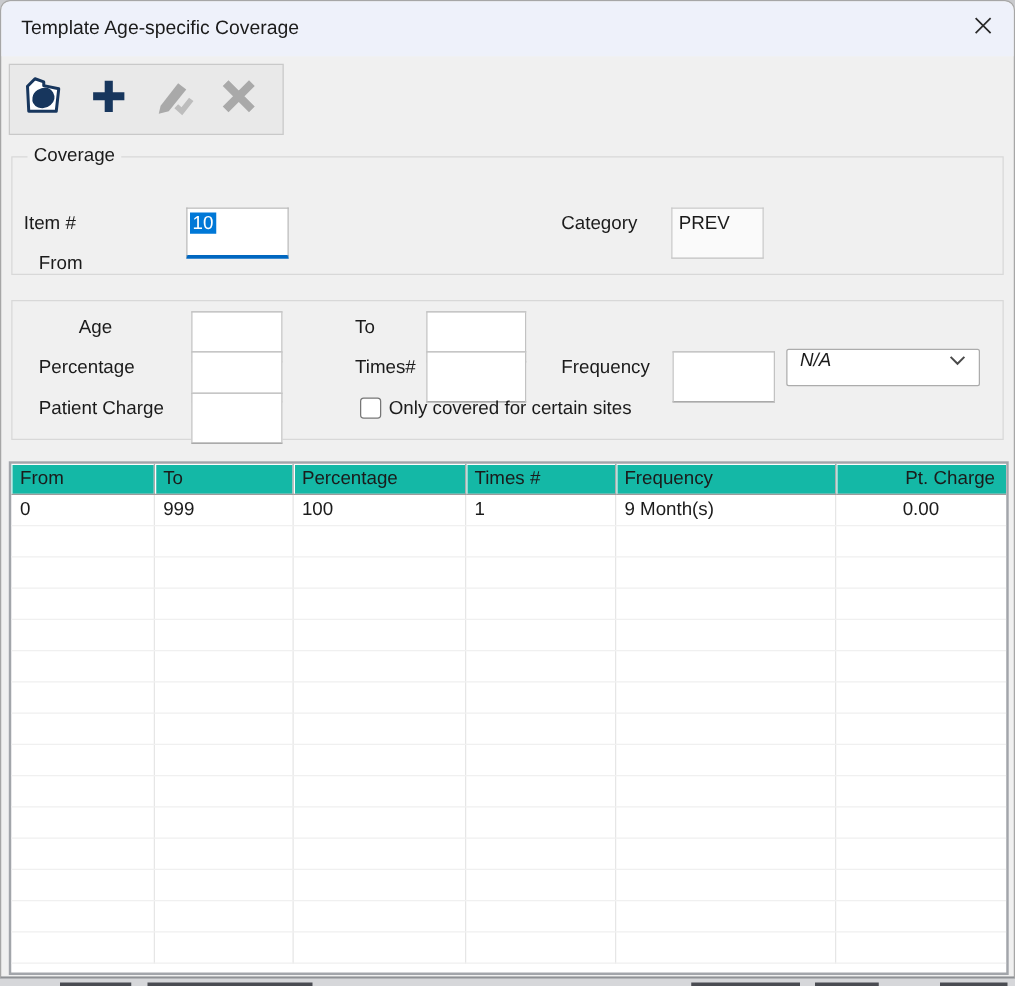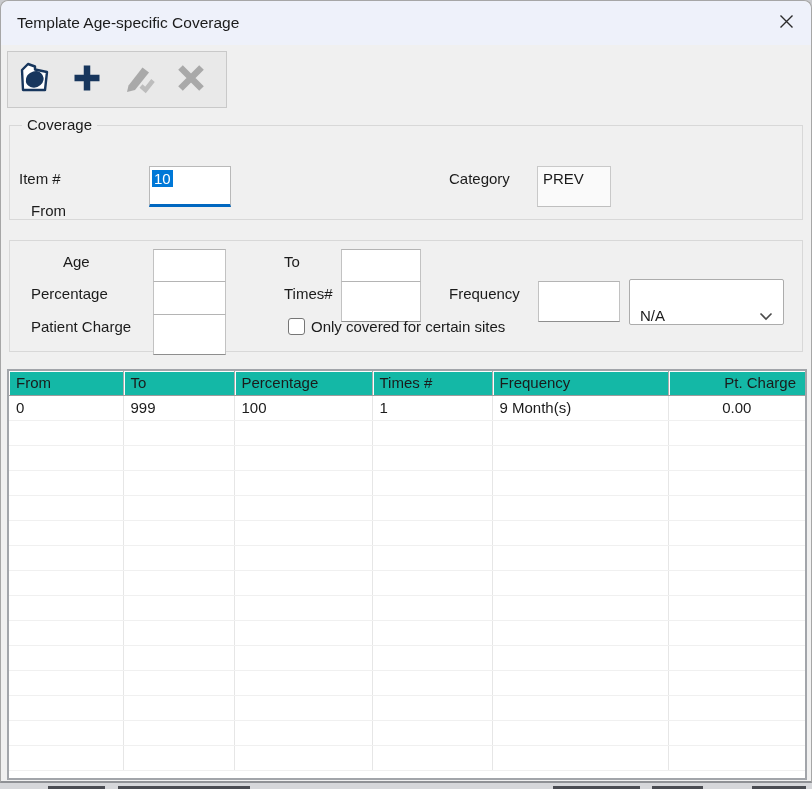--- a/index.html
+++ b/index.html
@@ -29,23 +29,23 @@
   .group-label { position:absolute; top:-10px; left:12px; background:#F0F0F0; padding:0 5px; font-size:15px; }
 
   .flabel { position:absolute; font-size:15px; line-height:26px; white-space:nowrap; }
   .tbox { position:absolute; height:41px; background:#FFFFFF;
           border:1px solid #C2C2C2; border-top-color:#B4B4B4; border-bottom-color:#8E8E8E;
           font-size:15px; line-height:24px; padding:0 5px; white-space:nowrap; overflow:hidden; }
   .tbox-focus { border:1px solid #B9B9B9; border-bottom:3px solid #0067C0; padding:0 2px; }
   .sel-text { background:#0078D7; color:#FFFFFF; padding:0 2px; }
   .readonly-box { background:#FAFAFA; border:1px solid #C9C9C9; border-bottom-color:#BFBFBF; }
 
-  .combo { position:absolute; left:628px; top:278px; width:155px; height:46px; background:#FFFFFF;
-           border:1px solid #ACACAC; border-radius:2px; display:flex; align-items:flex-end;
-           justify-content:space-between; padding:0 10px; font-size:15px; }
+  .combo { position:absolute; left:628px; top:278px; width:155px; height:30px; background:#FFFFFF;
+           border:1px solid #ACACAC; border-radius:2px; display:flex; align-items:flex-start;
+           justify-content:space-between; padding:0 10px; font-size:15px;font-style:italic; }
 
   .checkbox { position:absolute; left:287px; top:317px; width:17px; height:17px; background:#FFFFFF;
               border:1px solid #767676; border-radius:3px; }
 
   
   .grid-wrap { position:absolute; left:6px; top:368px; width:800px; height:411px;
                border:2px solid #A2A5AA; background:#FFFFFF; overflow:hidden; }
   table { border-collapse:collapse; width:100%; table-layout:fixed; font-size:15px; }
   th { height:24px; background:#14b8a6; font-weight:normal; text-align:left;
        padding:0 0 0 7px; border-right:1px solid #ABABAB; border-bottom:1px solid #9C9C9C;

